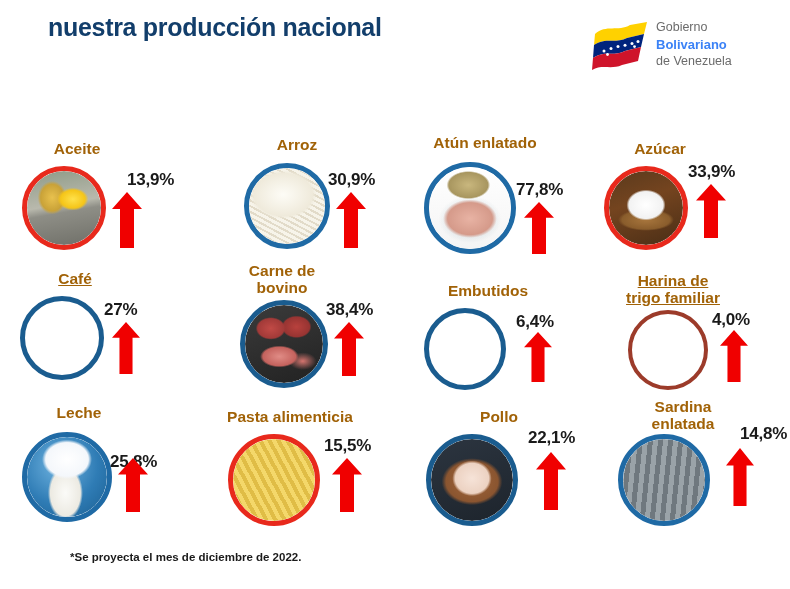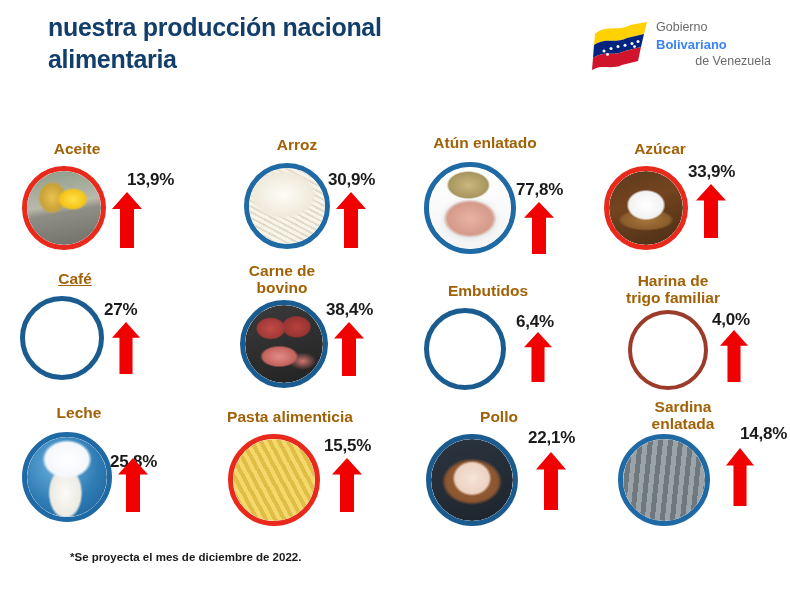--- a/index.html
+++ b/index.html
@@ -21,21 +21,21 @@
   #title .tline { display:block; white-space:nowrap; }
 
   #logo { position:absolute; left:592px; top:18px; width:180px; height:58px; }
   #flag { position:absolute; left:0; top:2px; width:58px; height:50px; }
   #logo-text {
     position:absolute; left:64px; top:1px; width:115px;
     font-size:12.5px; line-height:1.32; color:#6b6b6b;
   }
   #logo-text .l1 { display:block; }
   #logo-text .l2 { display:block; font-weight:bold; color:#3b82f6; font-size:13px; }
-  #logo-text .l3 { display:block;text-align:right; }
+  #logo-text .l3 { display:block; }
 
   
   .item { position:absolute; }
   .item-label {
     position:absolute;
     font-size:15.5px; font-weight:bold; color:#a16207;
     line-height:1.12; text-align:center; white-space:pre-line;
   }
   .circle {
     position:absolute;
@@ -140,21 +140,20 @@
       linear-gradient(160deg,#b7b3a2,#8d8a7c);
   }
 </style>
 </head>
 <body>
 
 <div id="header">
 
   <div id="title">
     <span class="tline">nuestra producción nacional</span>
-    <span class="tline">alimentaria</span>
   </div>
 
   <div id="logo">
     <svg id="flag" viewBox="0 0 58 50">
       <path d="M3 14 C14 4, 26 12, 38 5 L55 2 L52 14 L35 18 C24 24, 13 17, 2 25 Z" fill="#FFD100"></path>
       <path d="M2 25 C13 17, 24 24, 35 18 L52 14 L49 27 L33 31 C22 37, 12 30, 1 38 Z" fill="#00247D"></path>
       <path d="M1 38 C12 30, 22 37, 33 31 L49 27 L46 41 L30 45 C19 50, 10 44, 0 50 Z" fill="#CF142B"></path>
       <g fill="#ffffff">
         <circle cx="12" cy="31" r="1.5"></circle>
           <circle cx="19" cy="28.5" r="1.5"></circle>
@@ -240,21 +239,21 @@
       <div class="item-label" style="left: 418px; top: 282px; width: 140px;">Embutidos</div>
       <div class="circle" style="left: 424px; top: 308px; width: 82px; height: 82px; border: 5px solid rgb(26, 92, 143);">
         <div class="photo ph-embutidos"></div>
       </div>
       <div class="pct" style="left: 516px; top: 312px;">6,4%</div>
       <svg class="arrow" viewBox="0 0 30 56" preserveAspectRatio="none" style="left: 524px; top: 332px; width: 28px; height: 50px;">
         <path d="M15 0 L30 17 L22 17 L22 56 L8 56 L8 17 L0 17 Z" fill="#F00000"></path>
       </svg>
     </div>
     <div class="item">
-      <div class="item-label" style="left: 598px; top: 272px; width: 150px;">Harina de
+      <div class="item-label" style="left: 598px; top: 272px; width: 150px; text-decoration: underline;">Harina de
 trigo familiar</div>
       <div class="circle" style="left: 628px; top: 310px; width: 80px; height: 80px; border: 4px solid rgb(156, 59, 42);">
         <div class="photo ph-harina"></div>
       </div>
       <div class="pct" style="left: 712px; top: 310px;">4,0%</div>
       <svg class="arrow" viewBox="0 0 30 56" preserveAspectRatio="none" style="left: 720px; top: 330px; width: 28px; height: 52px;">
         <path d="M15 0 L30 17 L22 17 L22 56 L8 56 L8 17 L0 17 Z" fill="#F00000"></path>
       </svg>
     </div>
     <div class="item">

